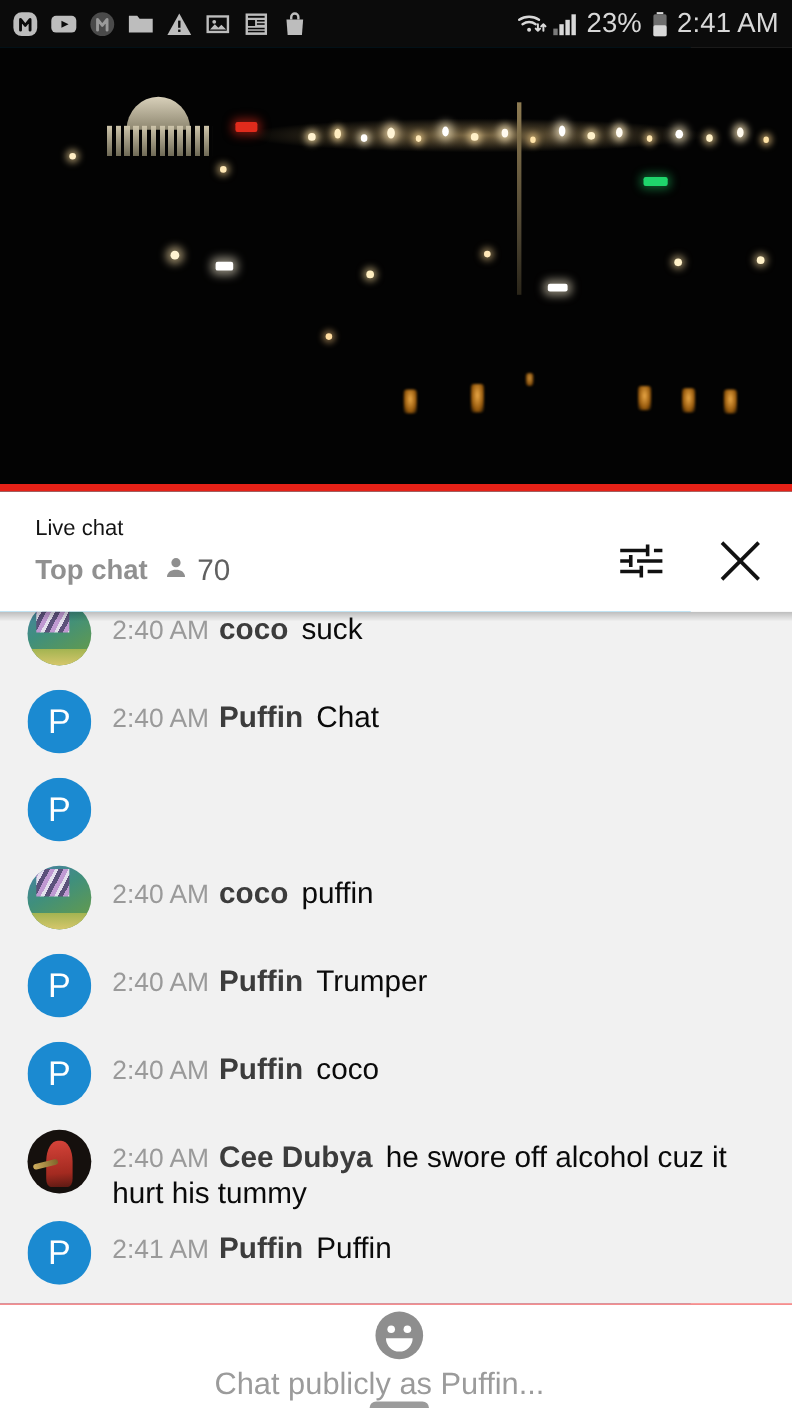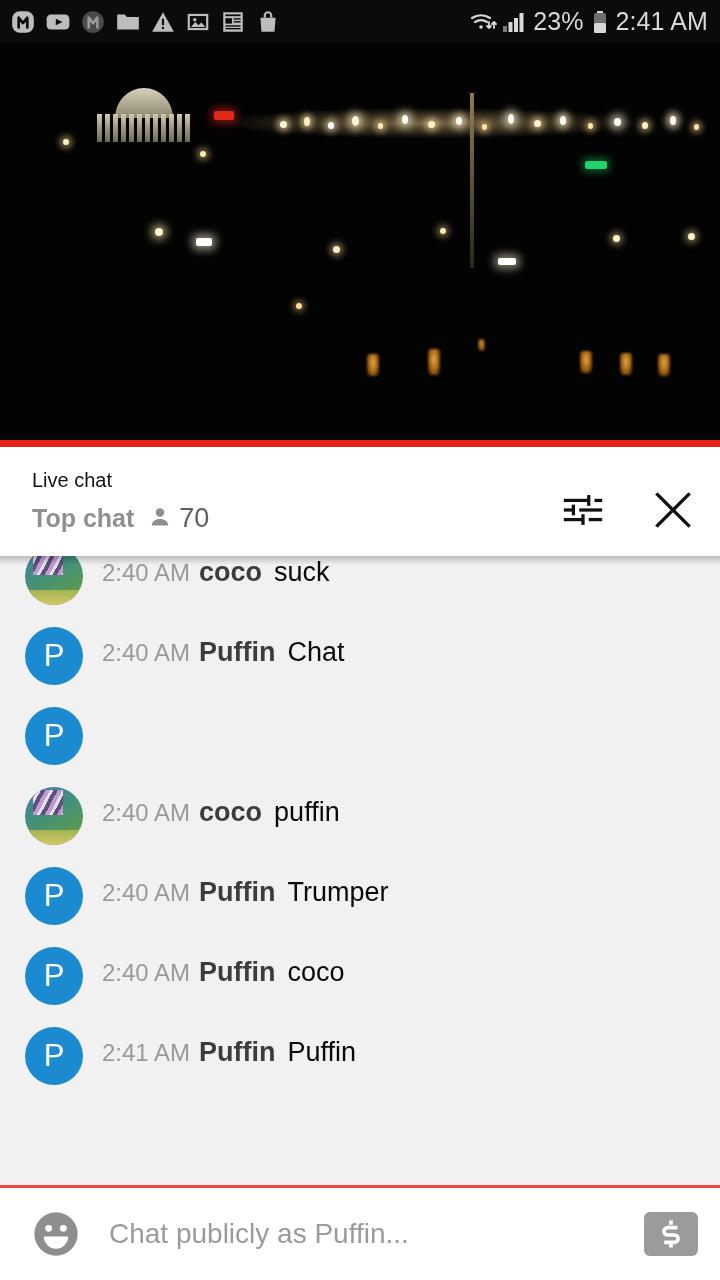--- a/index.html
+++ b/index.html
@@ -129,21 +129,22 @@
   .msg-body { flex:1; padding-left:19px; padding-top:17px; }
   .msg-line { font-size:27px; line-height:1.22; color:#0a0a0a; word-wrap:break-word; }
   .msg-time { color:#9a9a9a; font-size:24px; }
   .msg-author { color:#3c3c3c; font-weight:bold; padding-left:9px; }
   .msg-text { color:#0a0a0a; padding-left:12px; }
 
   
   .input-bar {
     position:absolute; bottom:0; left:0; width:720px; height:95px;
     background:#fff; display:flex; align-items:center; padding:0 22px 0 28px;
-    border-top:3px solid #ef4444;
+    border-top:1px solid #ef4444;
+    flex-direction:column;
   }
   .emoji-btn { width:56px; height:56px; flex:0 0 56px; display:flex; align-items:center; justify-content:center; cursor:pointer; }
   .chat-input {
     flex:1; border:none; outline:none; background:transparent;
     font-size:28px; color:#9b9b9b; padding-left:25px;
     font-family:"Liberation Sans", sans-serif;
   }
   .chat-input::placeholder { color:#9b9b9b; opacity:1; }
   .superchat-btn {
     width:54px; height:44px; border-radius:6px; background:#9b9b9b;
@@ -390,20 +391,28 @@
       <div class="avatar">
           <span class="avatar-initial" style="background:#1b8ad1">P</span>
         </div>
       <div class="msg-body">
         <div class="msg-line">
           <span class="msg-time">2:40 AM</span><span class="msg-author">Puffin</span><span class="msg-text">coco</span>
         </div>
       </div>
     </div>
 
+    <div class="msg">
+      <div class="avatar av-cee"></div>
+      <div class="msg-body">
+        <div class="msg-line">
+          <span class="msg-time">2:40 AM</span><span class="msg-author">Cee Dubya</span><span class="msg-text">he swore off alcohol cuz it hurt his tummy</span>
+        </div>
+      </div>
+    </div>
 
     <div class="msg">
       <div class="avatar">
           <span class="avatar-initial" style="background:#1b8ad1">P</span>
         </div>
       <div class="msg-body">
         <div class="msg-line">
           <span class="msg-time">2:41 AM</span><span class="msg-author">Puffin</span><span class="msg-text">Puffin</span>
         </div>
       </div>

